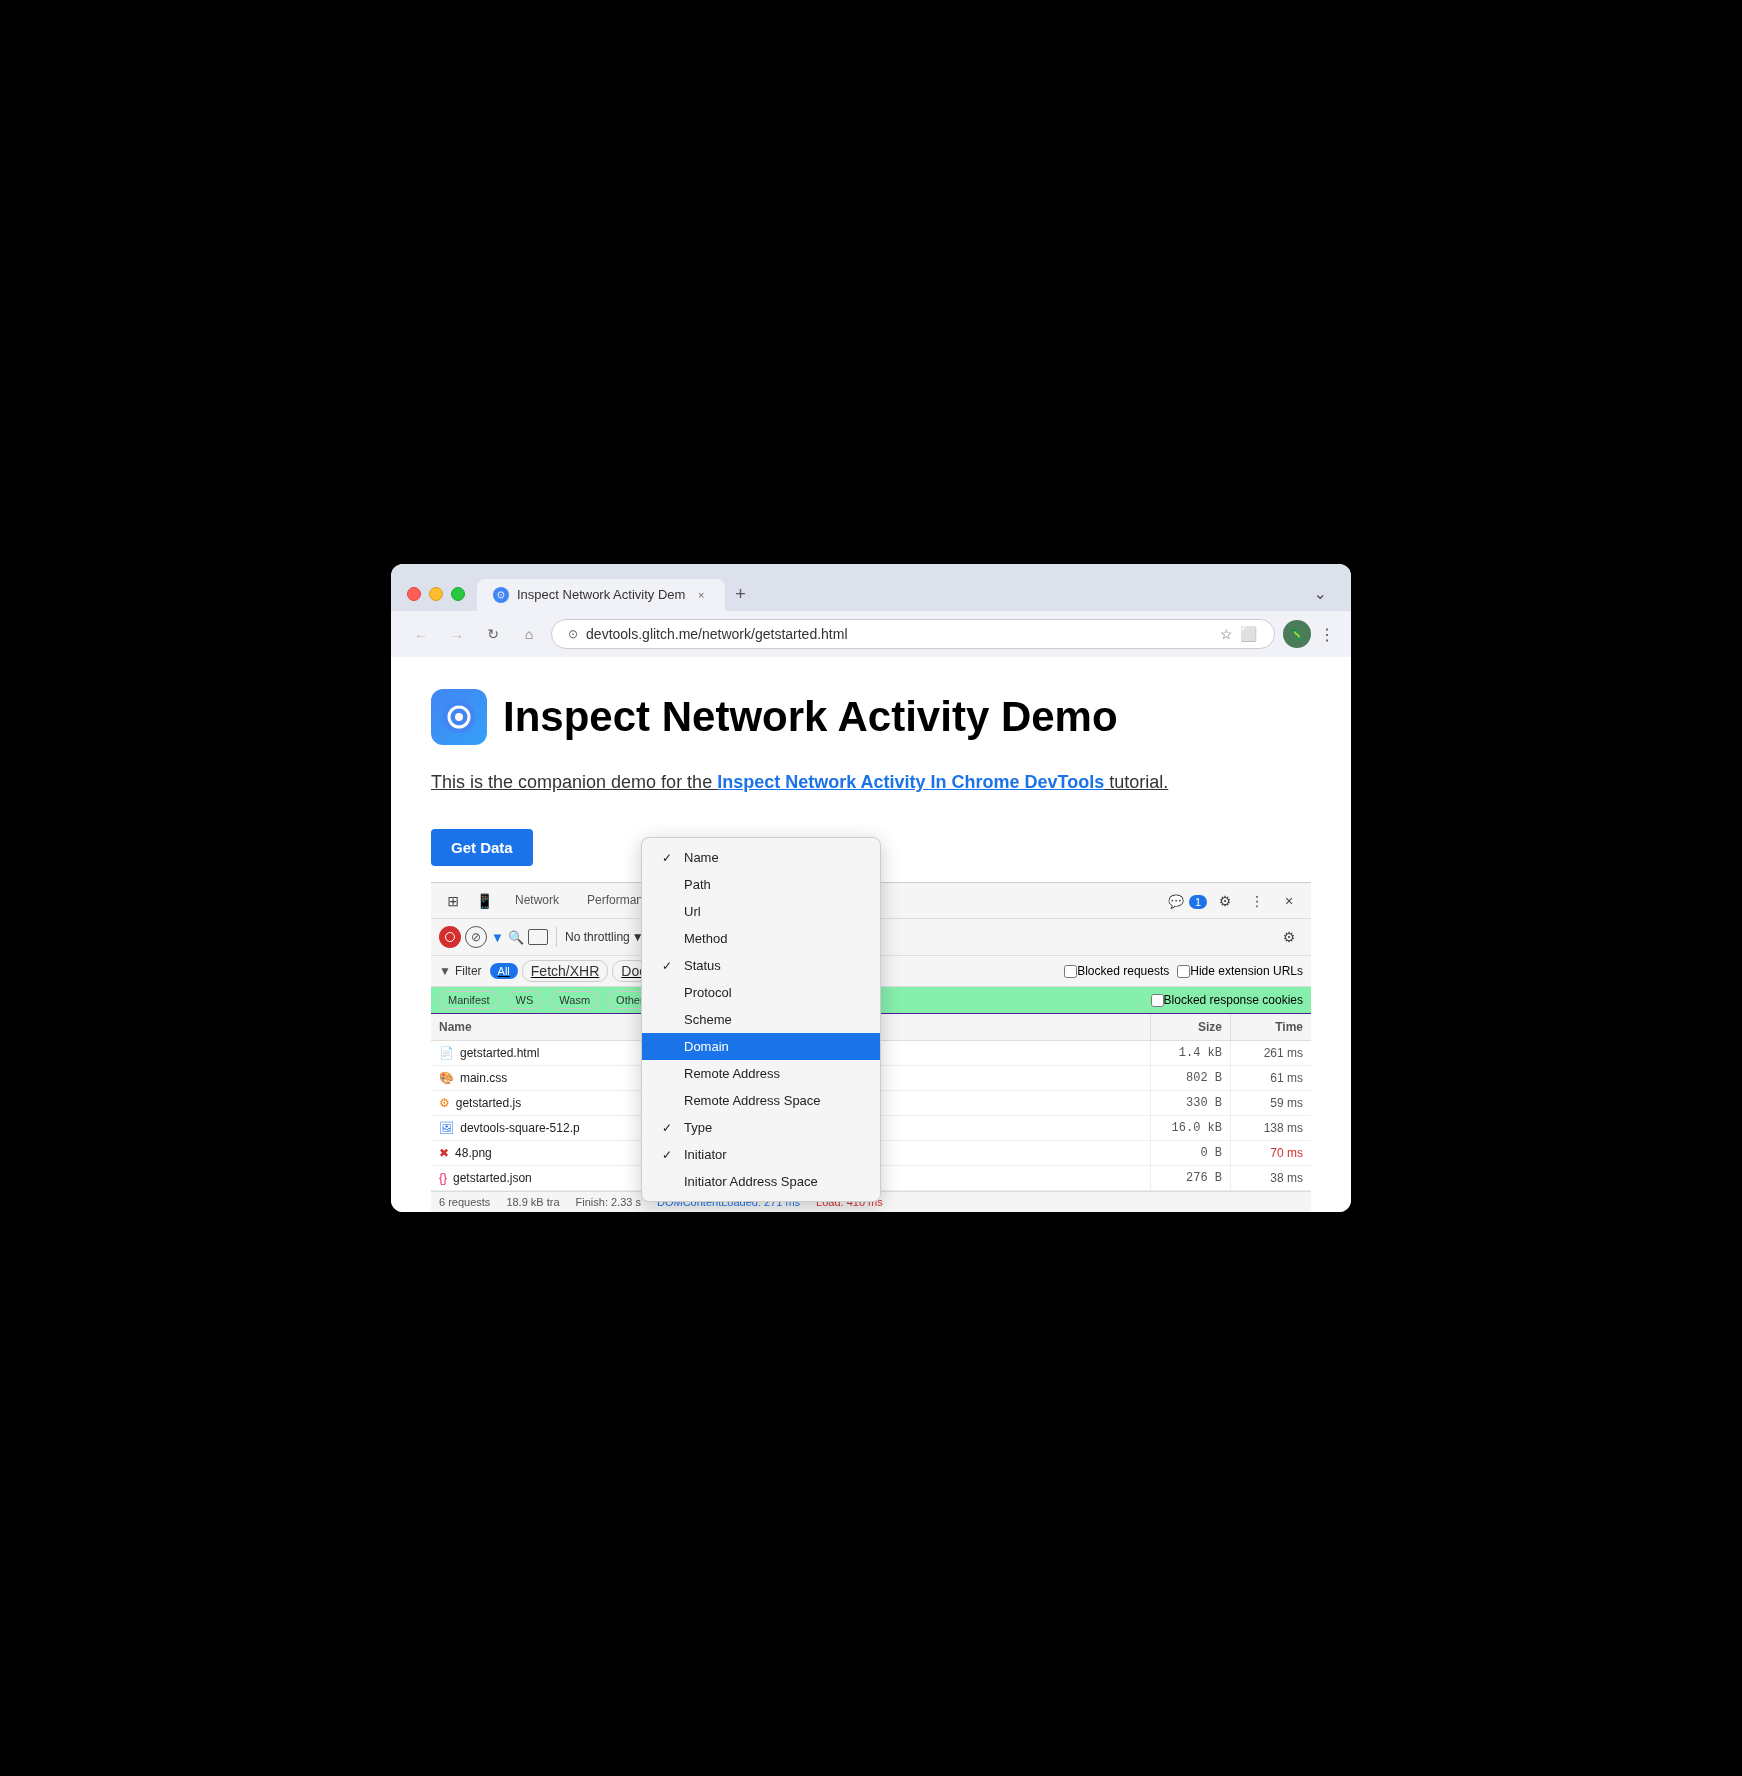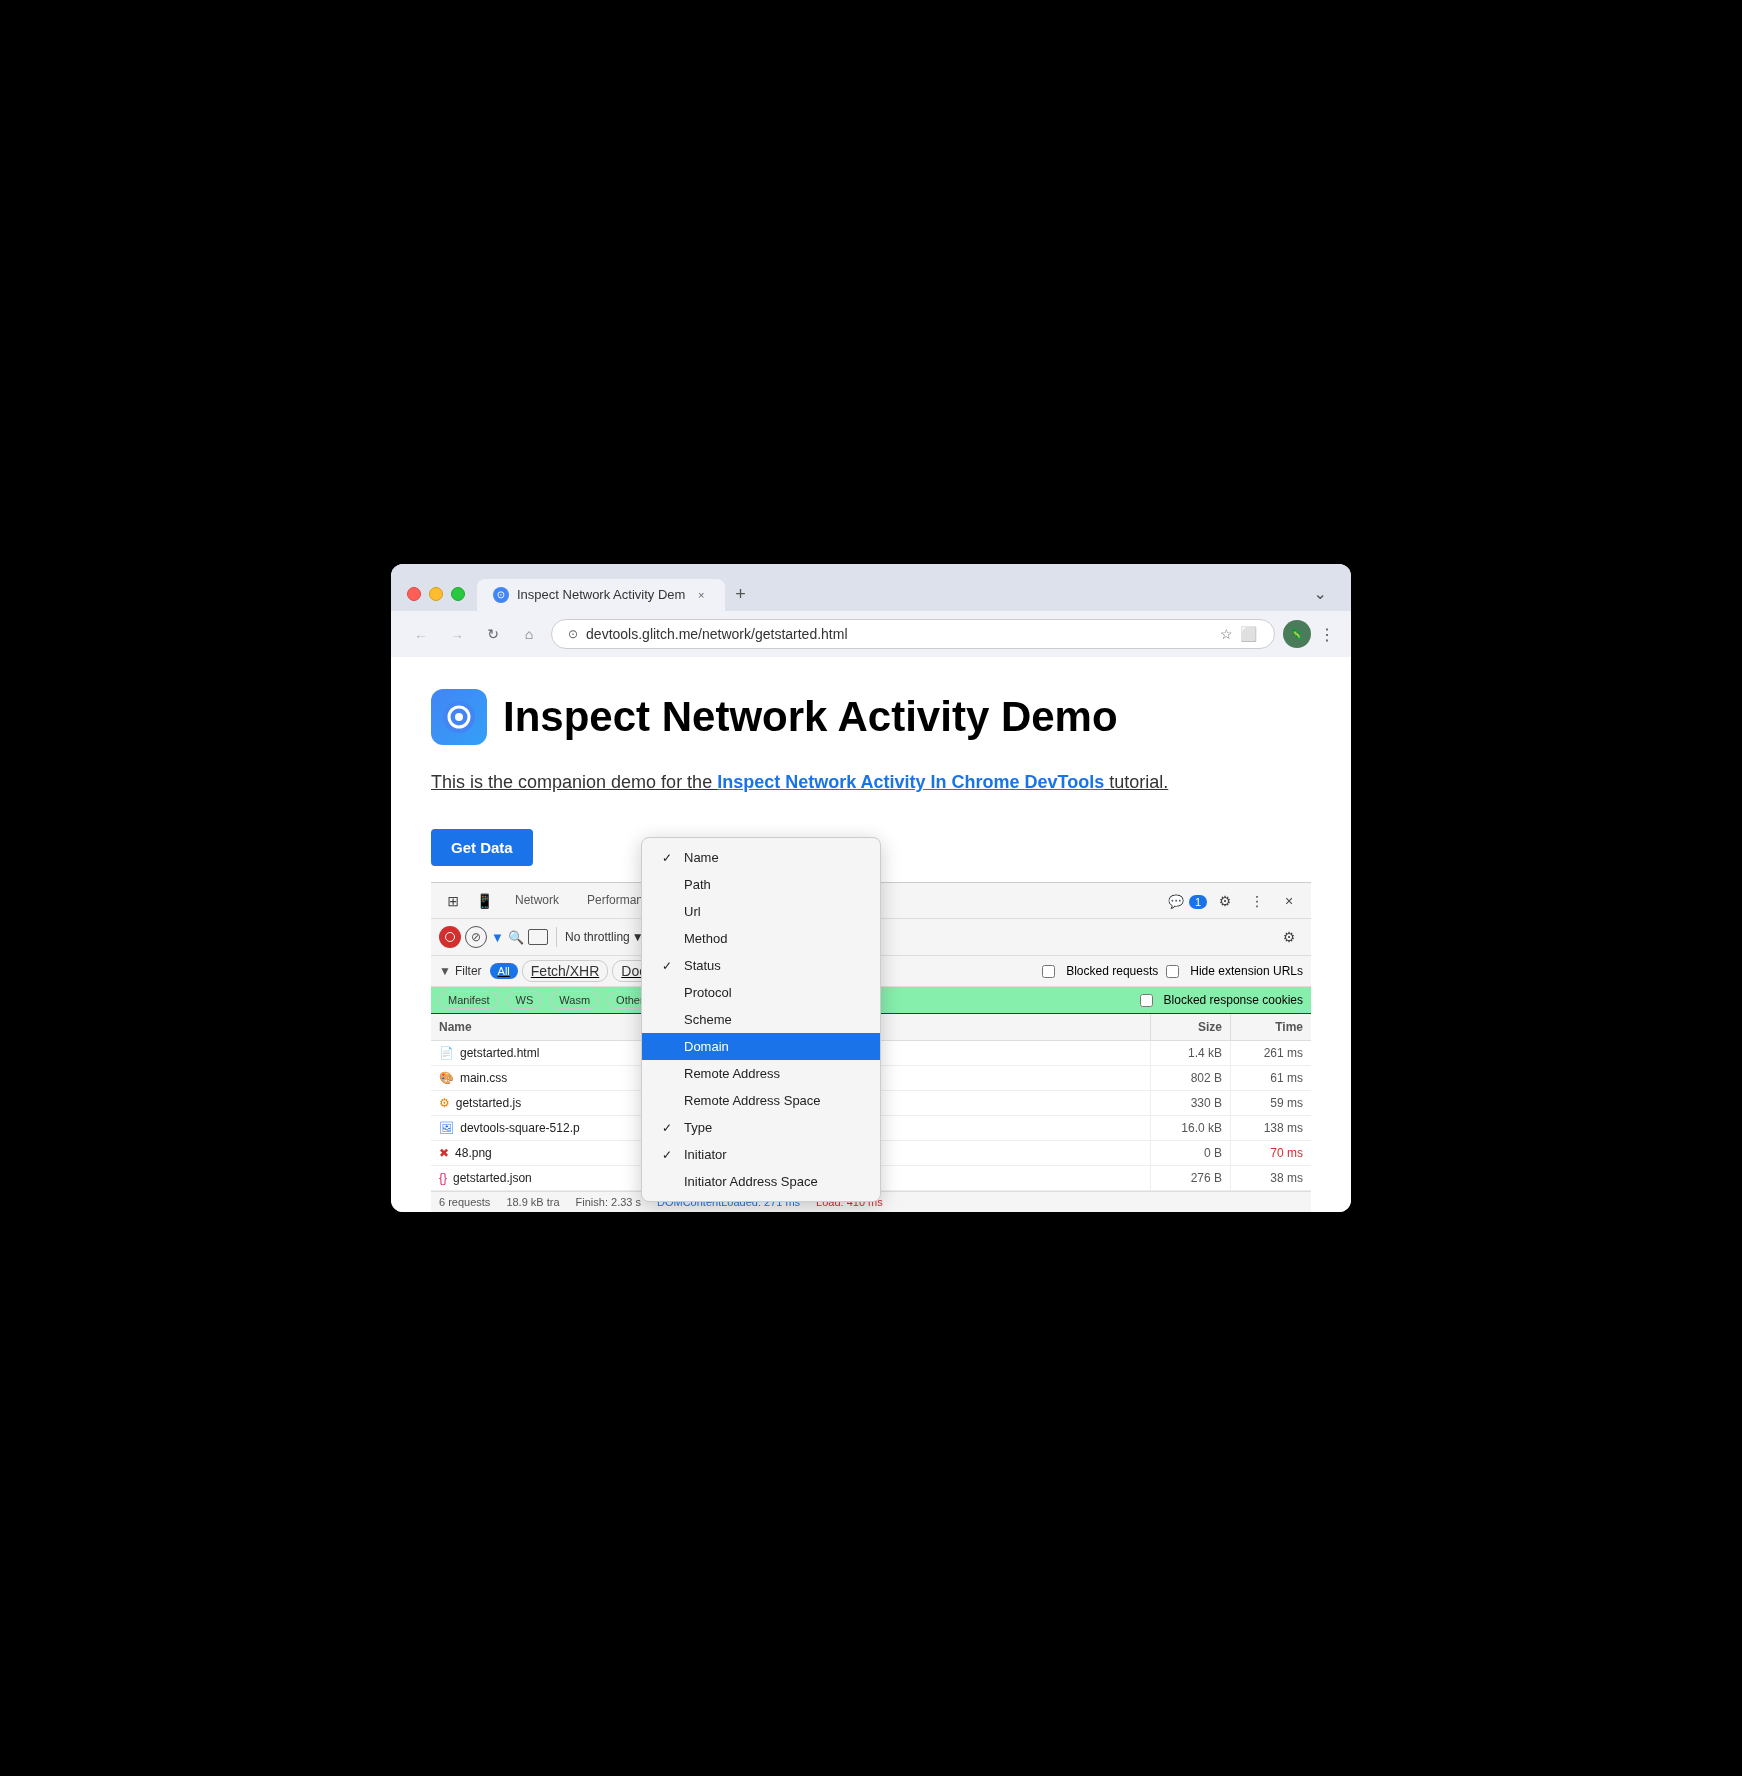--- a/index.html
+++ b/index.html
@@ -366,21 +366,21 @@
       display: flex;
       align-items: center;
       padding: 4px 8px;
       gap: 8px;
       font-size: 12px;
     }
 
     .checkbox-label {
       display: flex;
       align-items: center;
-      gap: 11px;
+      gap: 0;
       font-size: 12px;
       cursor: pointer;
     }
     .nt-wasm-badge, .nt-ws-badge, .nt-other-badge, .nt-manifest-badge {
       background: transparent;
       border: 1px solid #ccc;
       border-radius: 10px;
       padding: 2px 8px;
       font-size: 11px;
       cursor: pointer;
@@ -456,20 +456,21 @@
       border-right: 1px solid #eee;
       color: #1a73e8;
     }
     .nr-initiator.no-link { color: #555; }
     .nr-size {
       width: 80px;
       padding: 5px 8px;
       border-right: 1px solid #eee;
       text-align: right;
       color: #555;
+      font-family: Liberation Mono, monospace;
     }
     .nr-time {
       width: 80px;
       padding: 5px 8px;
       text-align: right;
       color: #555;
     }
     .nr-time.red { color: #d32f2f; }
 
     .file-icon-html { color: #4285f4; font-size: 12px; }

